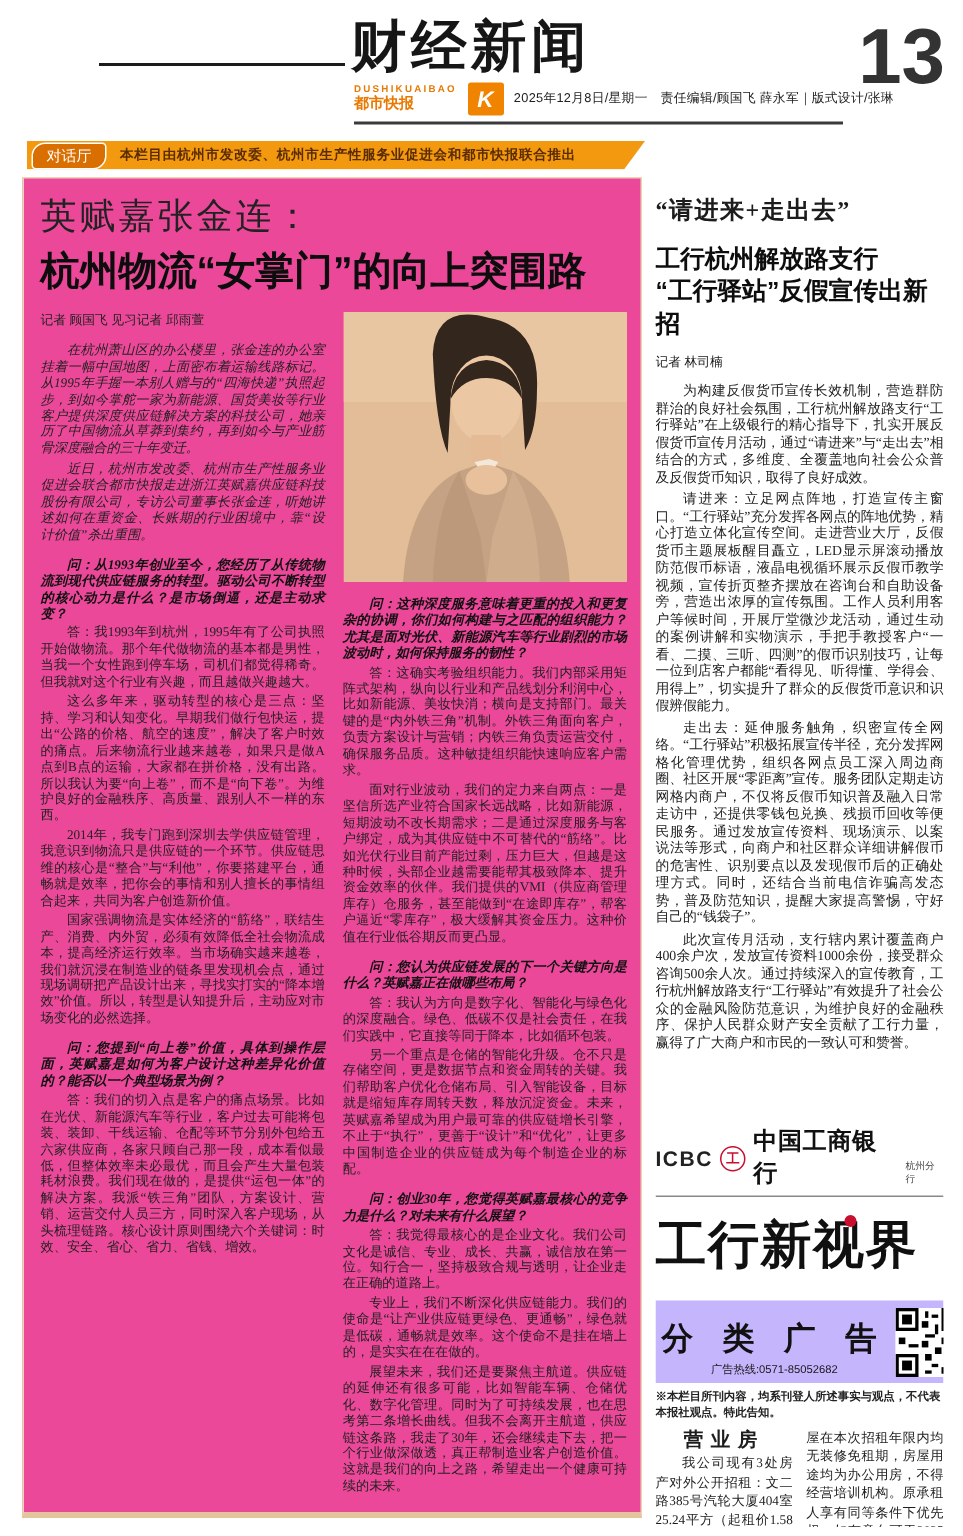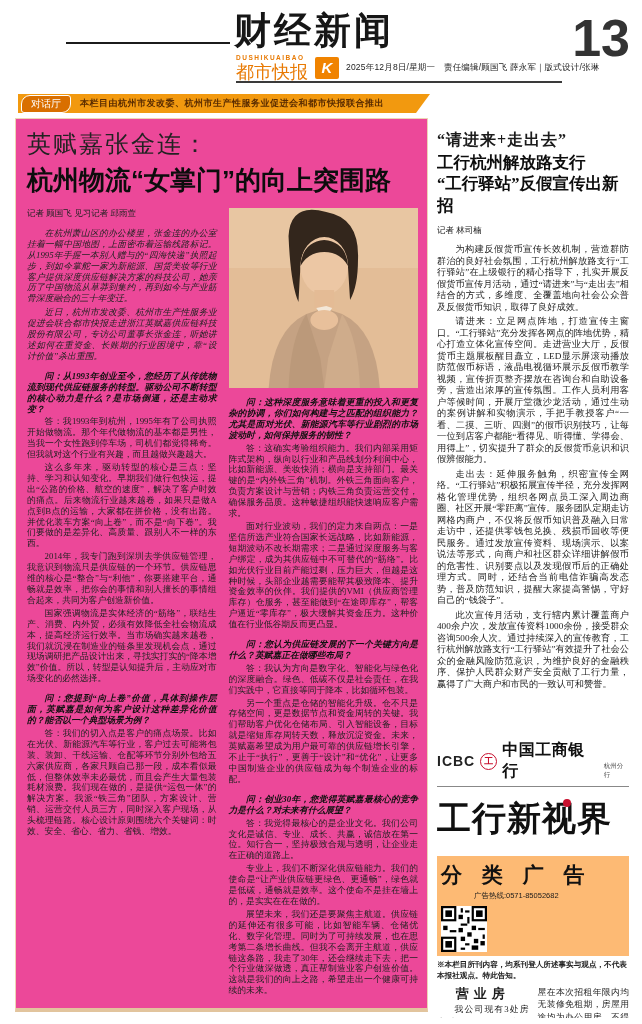--- a/index.html
+++ b/index.html
@@ -13,21 +13,21 @@
   
   .paper-title {
     position:absolute; top:6px; left:234px;
     font-family:"Liberation Sans", sans-serif; font-size:37px; font-weight:600;
     letter-spacing:3px; color:#161616;
   }
   .title-rule { position:absolute; top:42px; left:66px; width:164px; height:2px; background:#1b1b1b; }
   .masthead-row { position:absolute; top:55px; left:236px; display:flex; align-items:center; gap:7px; }
   .dushi { display:flex; flex-direction:column; line-height:1; color:#e87a04; }
   .dushi .py { font-size:6.5px; letter-spacing:1.5px; font-family:"Liberation Sans", sans-serif; font-weight:bold; }
-  .dushi .cn { font-size:18px; font-weight:normal; font-family:"Liberation Sans", sans-serif; margin-top:1px; }
+  .dushi .cn { font-size:10px; font-weight:bold; font-family:"Liberation Sans", sans-serif; margin-top:1px; }
   .klogo {
     width:24px; height:22px; background:#f08300; color:#fff; border-radius:2px;
     display:flex; align-items:center; justify-content:center;
     font-family:"Liberation Sans", sans-serif; font-weight:800; font-size:15px; font-style:italic;
   }
   .dateline { font-family:"Liberation Sans", sans-serif; font-size:8.5px; color:#222; letter-spacing:0.2px; }
   .masthead-underline { position:absolute; top:81px; left:236px; width:326px; height:1.5px; background:#3a3a3a; }
   .page-number {
     position:absolute; top:12px; right:12px;
     font-family:"Liberation Sans", sans-serif; font-size:52px; font-weight:800; color:#333;
@@ -66,22 +66,22 @@
   .byline { font-family:"Liberation Sans", sans-serif; font-size:8.5px; margin-bottom:9px; }
   .intro p { font-style:italic; text-indent:2em; margin-bottom:3px; }
   .q { font-style:italic; font-weight:600; text-indent:2em; margin:9px 0 2px; color:#111; }
   .a p { text-indent:2em; margin-bottom:2px; }
   .photo { width:100%; height:180px; margin-bottom:7px; display:block; }
 
   
   .right-col { position:absolute; left:437px; top:130px; width:192px; height:888px; overflow:hidden; }
   .r-kicker { font-size:16px; font-weight:600; letter-spacing:1px; color:#1c1c1c; }
   .r-title {
-    font-family:Liberation Serif, serif; font-size:16.5px; font-weight:800;
-    line-height:1.3; margin-top:1px; color:#0d0d0d;
+    font-family:Liberation Sans, sans-serif; font-size:16.5px; font-weight:800;
+    line-height:1.3; margin-top:12px; color:#0d0d0d;
   }
   .r-byline { font-family:"Liberation Sans", sans-serif; font-size:8.5px; margin:9px 0 7px; }
   .r-body { font-size:9.2px; line-height:11.5px; text-align:justify; height:482px; overflow:hidden; color:#222; }
   .r-body p { text-indent:2em; margin-bottom:3px; }
 
   
   .icbc { margin-top:8px; padding-top:6px; }
   .icbc-row { display:flex; align-items:center; gap:5px; border-bottom:1.5px solid #888; padding-bottom:4px; }
   .icbc-en { font-family:"Liberation Sans", sans-serif; font-weight:800; font-size:14px; letter-spacing:1px; color:#222; }
   .icbc-logo {
@@ -92,21 +92,21 @@
   .icbc-cn { font-weight:800; font-size:16px; letter-spacing:0.5px; color:#111; }
   .icbc-branch { font-size:6.5px; color:#444; align-self:flex-end; padding-bottom:2px; }
   .icbc-slogan {
     position:relative; margin-top:9px; font-family:"Liberation Sans", sans-serif;
     font-size:34px; font-weight:900; letter-spacing:1px; color:#101010; white-space:nowrap;
   }
   .red-dot { position:absolute; top:3px; left:126px; width:8px; height:8px; border-radius:50%; background:#c8102e; }
 
   
   .classified { margin-top:14px; }
-  .cl-header { background:#fdba74; display:flex; align-items:flex-start; padding:5px 4px 4px 4px; gap:5px;flex-direction:column; }
+  .cl-header { background:#c4b5fd; display:flex; align-items:flex-end; padding:5px 4px 4px 4px; gap:5px; }
   .cl-header-left { flex:1; }
   .cl-title {
     font-family:"Liberation Sans", sans-serif; font-size:21px; font-weight:800;
     letter-spacing:7px; text-align:center; color:#111; white-space:nowrap;
   }
   .cl-hotline { font-size:7.5px; text-align:center; margin-top:2px; font-family:"Liberation Sans", sans-serif; }
   .qr { width:46px; height:46px; flex:0 0 auto; background:#fff; }
   .cl-disclaimer {
     font-family:"Liberation Sans", sans-serif; font-weight:bold; font-size:7.6px;
     line-height:1.35; margin:4px 0 5px; color:#222;
@@ -145,21 +145,21 @@
     <div class="columns">
       <div class="col">
         <div class="byline">记者 顾国飞 见习记者 邱雨萱</div>
         <div class="intro">
           <p>在杭州萧山区的办公楼里，张金连的办公室挂着一幅中国地图，上面密布着运输线路标记。从1995年手握一本别人赠与的“四海快递”执照起步，到如今掌舵一家为新能源、国货美妆等行业客户提供深度供应链解决方案的科技公司，她亲历了中国物流从草莽到集约，再到如今与产业筋骨深度融合的三十年变迁。</p>
           <p>近日，杭州市发改委、杭州市生产性服务业促进会联合都市快报走进浙江英赋嘉供应链科技股份有限公司，专访公司董事长张金连，听她讲述如何在重资金、长账期的行业困境中，靠“设计价值”杀出重围。</p>
         </div>
         <p class="q">问：从1993年创业至今，您经历了从传统物流到现代供应链服务的转型。驱动公司不断转型的核心动力是什么？是市场倒逼，还是主动求变？</p>
         <div class="a">
           <p>答：我1993年到杭州，1995年有了公司执照开始做物流。那个年代做物流的基本都是男性，当我一个女性跑到停车场，司机们都觉得稀奇。但我就对这个行业有兴趣，而且越做兴趣越大。</p>
-          <p>这么多年来，驱动转型的核心是三点：坚持、学习和认知变化。早期我们做行包快运，提出“公路的价格、航空的速度”，解决了客户时效的痛点。后来物流行业越来越卷，如果只是做A点到B点的运输，大家都在拼价格，没有出路。并优化装车方案“向上卷”，而不是“向下卷”。我们要做的是差异化、高质量、跟别人不一样的东西。</p>
+          <p>这么多年来，驱动转型的核心是三点：坚持、学习和认知变化。早期我们做行包快运，提出“公路的价格、航空的速度”，解决了客户时效的痛点。后来物流行业越来越卷，如果只是做A点到B点的运输，大家都在拼价格，没有出路。所以我认为要“向上卷”，而不是“向下卷”。为维护良好的金融秩序、高质量、跟别人不一样的东西。</p>
           <p>2014年，我专门跑到深圳去学供应链管理，我意识到物流只是供应链的一个环节。供应链思维的核心是“整合”与“利他”，你要搭建平台，通畅就是效率，把你会的事情和别人擅长的事情组合起来，共同为客户创造新价值。</p>
           <p>国家强调物流是实体经济的“筋络”，联结生产、消费、内外贸，必须有效降低全社会物流成本，提高经济运行效率。当市场确实越来越卷，我们就沉浸在制造业的链条里发现机会点，通过现场调研把产品设计出来，寻找实打实的“降本增效”价值。所以，转型是认知提升后，主动应对市场变化的必然选择。</p>
         </div>
         <p class="q">问：您提到“向上卷”价值，具体到操作层面，英赋嘉是如何为客户设计这种差异化价值的？能否以一个典型场景为例？</p>
         <div class="a">
           <p>答：我们的切入点是客户的痛点场景。比如在光伏、新能源汽车等行业，客户过去可能将包装、装卸、干线运输、仓配等环节分别外包给五六家供应商，各家只顾自己那一段，成本看似最低，但整体效率未必最优，而且会产生大量包装耗材浪费。我们现在做的，是提供“运包一体”的解决方案。我派“铁三角”团队，方案设计、营销、运营交付人员三方，同时深入客户现场，从头梳理链路。核心设计原则围绕六个关键词：时效、安全、省心、省力、省钱、增效。</p>
         </div>
       </div>
       <div class="col">
         <svg class="photo" viewBox="0 0 191 180" preserveAspectRatio="none">

